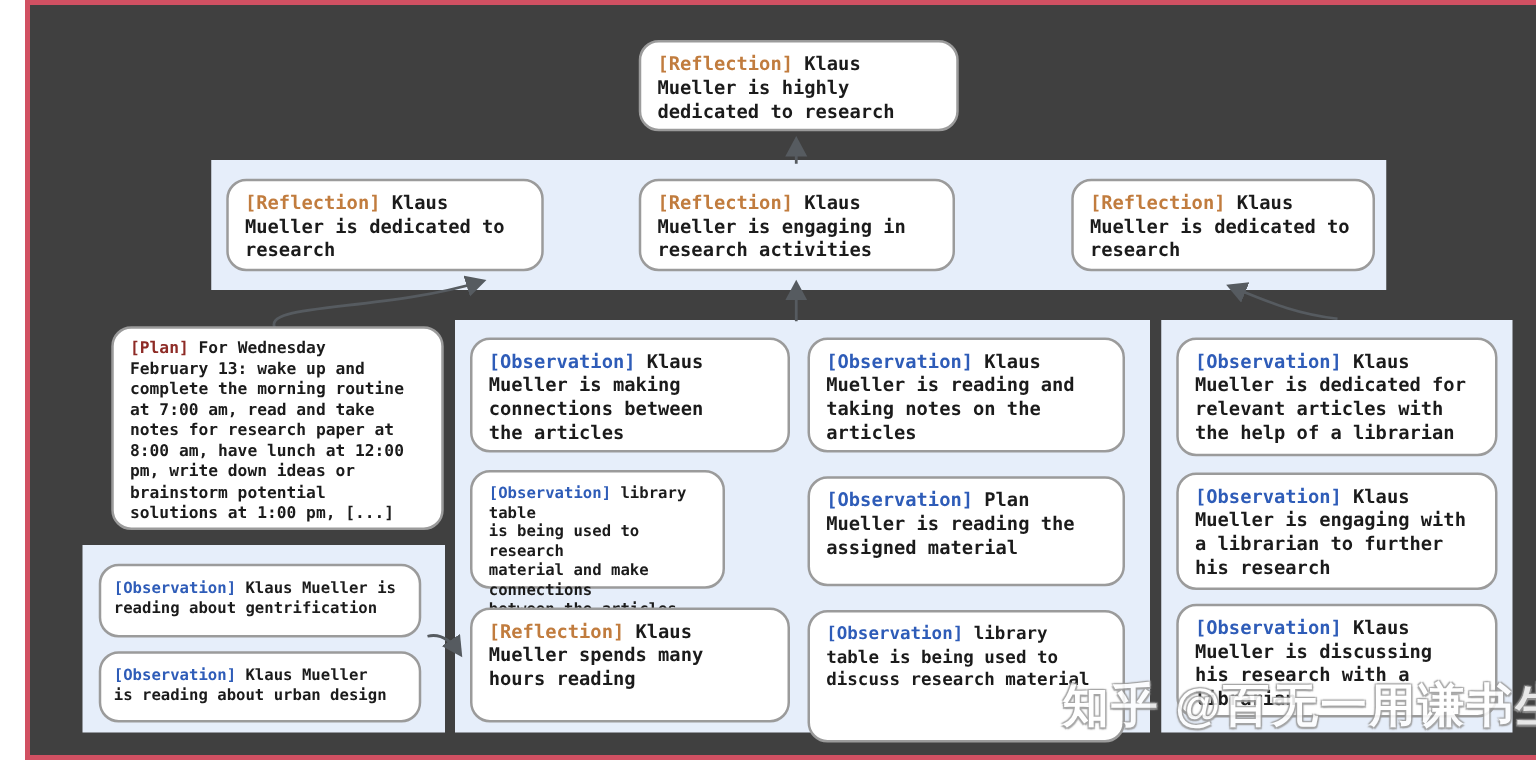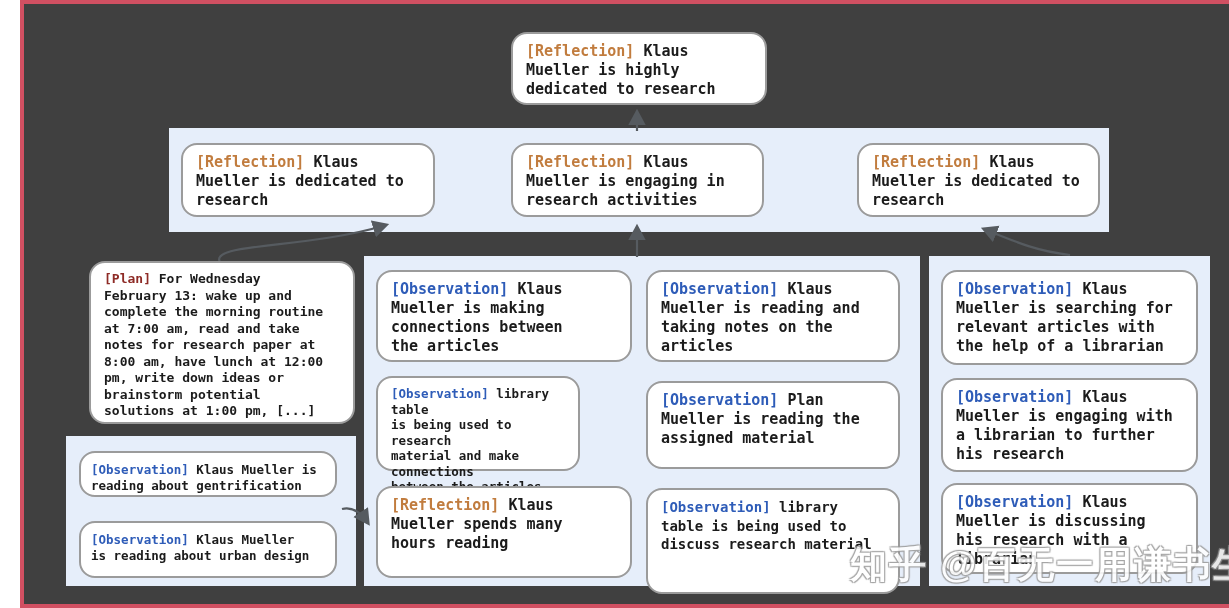--- a/index.html
+++ b/index.html
@@ -89,21 +89,21 @@
 February 13: wake up and
 complete the morning routine
 at 7:00 am, read and take
 notes for research paper at
 8:00 am, have lunch at 12:00
 pm, write down ideas or
 brainstorm potential
 solutions at 1:00 pm, [...]</span></p>
   </div>
 
-  <div class="node sz-lobs" style="left:55px;top:447px;width:258px;height:46px;">
+  <div class="node sz-lobs" style="left:55px;top:447px;width:258px;height:59px;">
     <p><span class="lbl observation">[Observation]</span><span> Klaus Mueller is
 reading about gentrification</span></p>
   </div>
   <div class="node sz-lobs" style="left:55px;top:517px;width:258px;height:57px;">
     <p><span class="lbl observation">[Observation]</span><span> Klaus Mueller
 is reading about urban design</span></p>
   </div>
 
   <div class="node" style="left:352px;top:266px;width:256px;height:92px;">
     <p><span class="lbl observation">[Observation]</span><span> Klaus
@@ -135,21 +135,21 @@
 assigned material</span></p>
   </div>
   <div class="node sz-med" style="left:622px;top:484px;width:254px;height:106px;">
     <p><span class="lbl observation">[Observation]</span><span> library
 table is being used to
 discuss research material</span></p>
   </div>
 
   <div class="node" style="left:917px;top:266px;width:257px;height:95px;">
     <p><span class="lbl observation">[Observation]</span><span> Klaus
-Mueller is searching for
+Mueller is dedicated for
 relevant articles with
 the help of a librarian</span></p>
   </div>
   <div class="node" style="left:917px;top:374px;width:257px;height:94px;">
     <p><span class="lbl observation">[Observation]</span><span> Klaus
 Mueller is engaging with
 a librarian to further
 his research</span></p>
   </div>
   <div class="node" style="left:917px;top:479px;width:257px;height:91px;">

